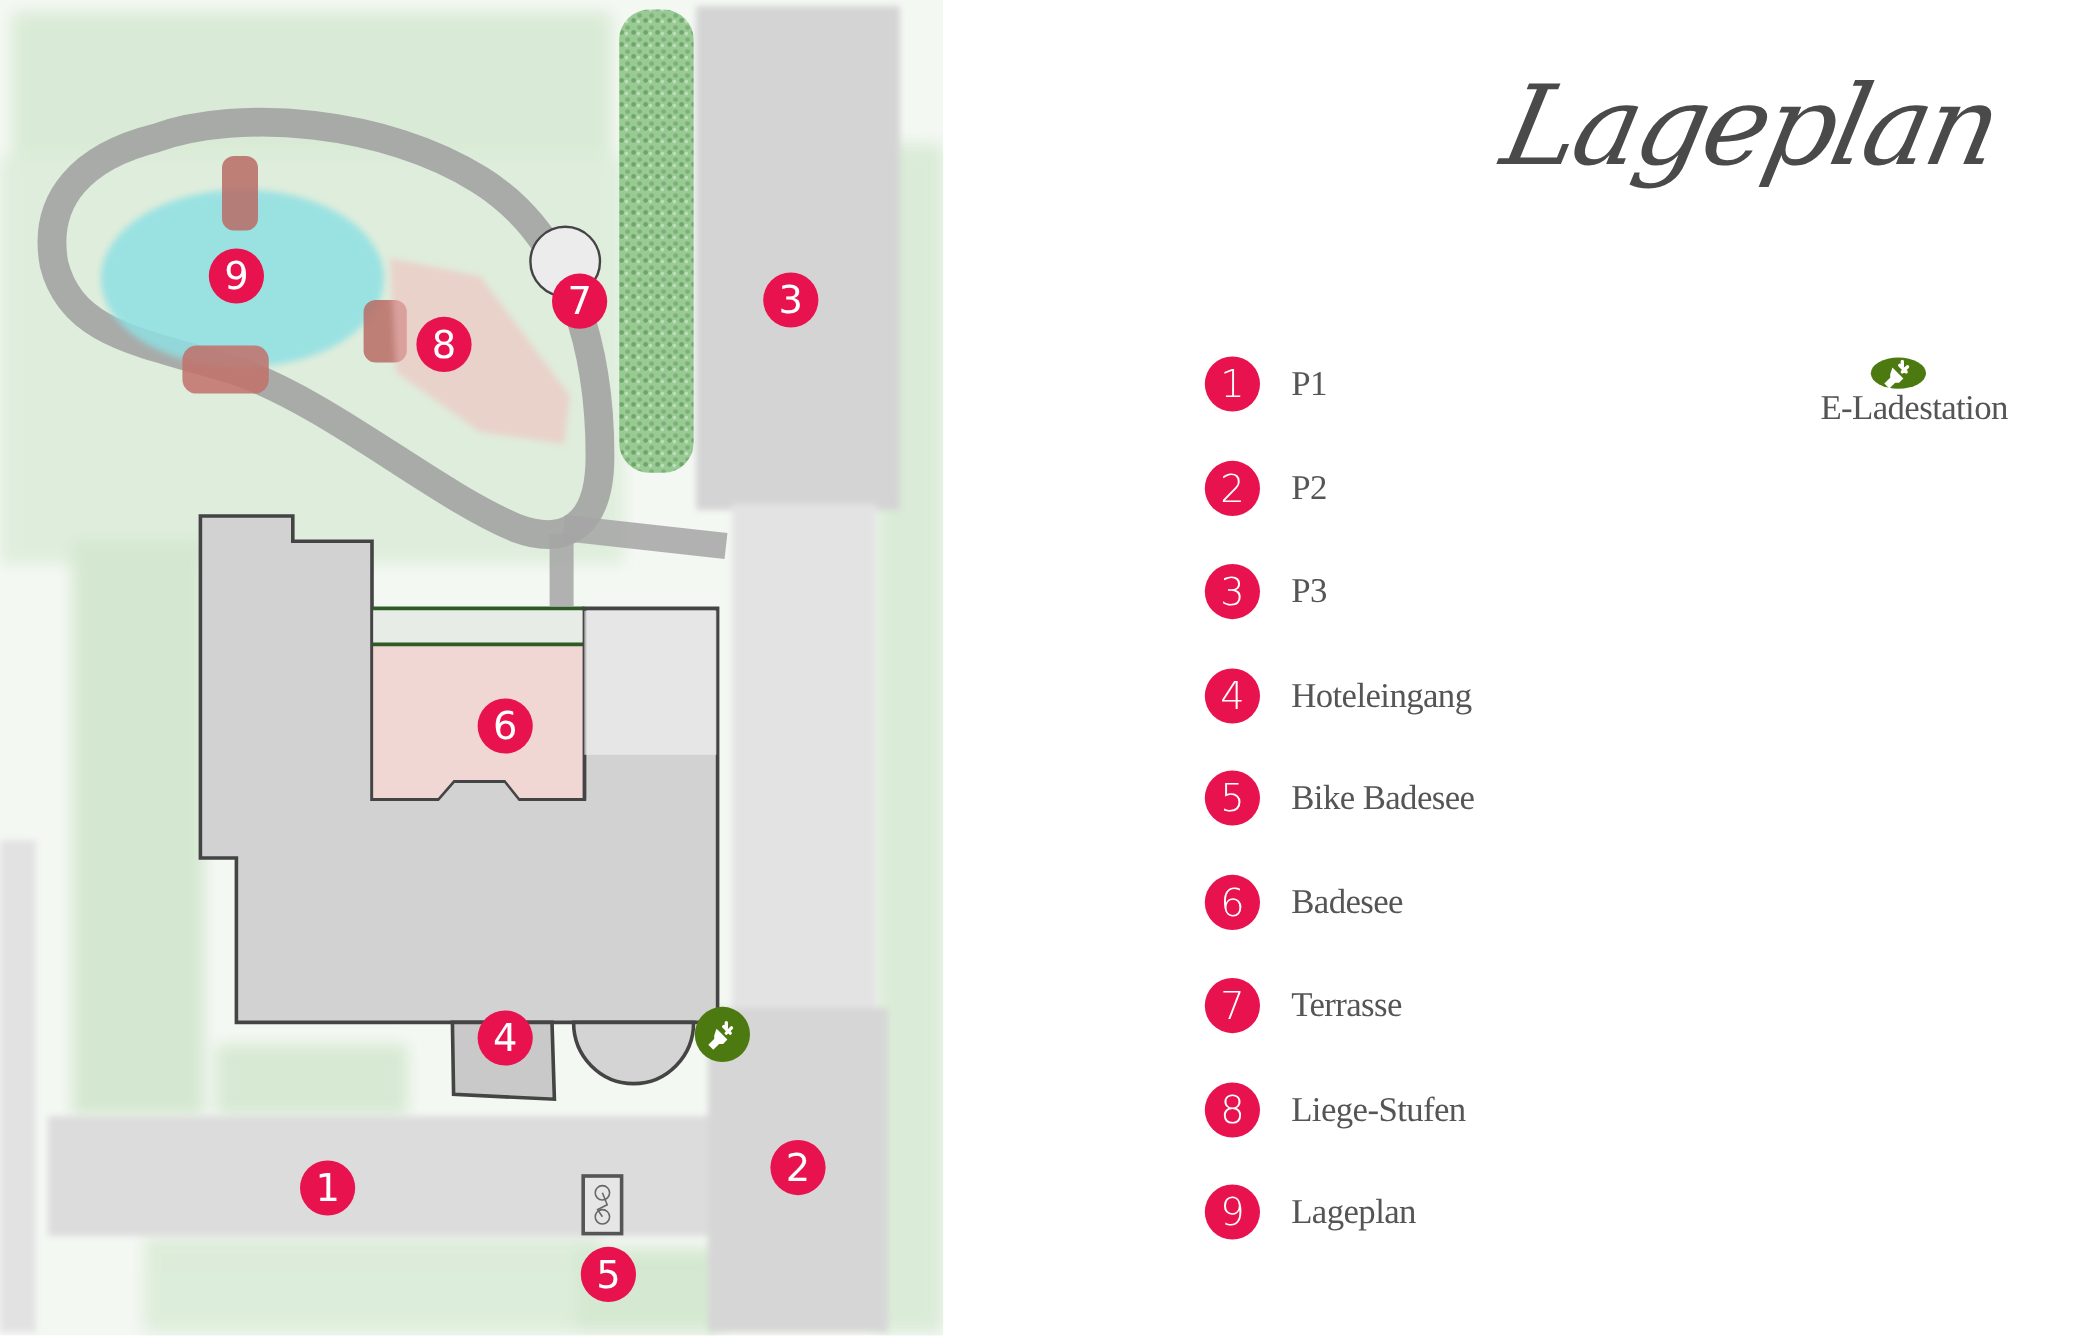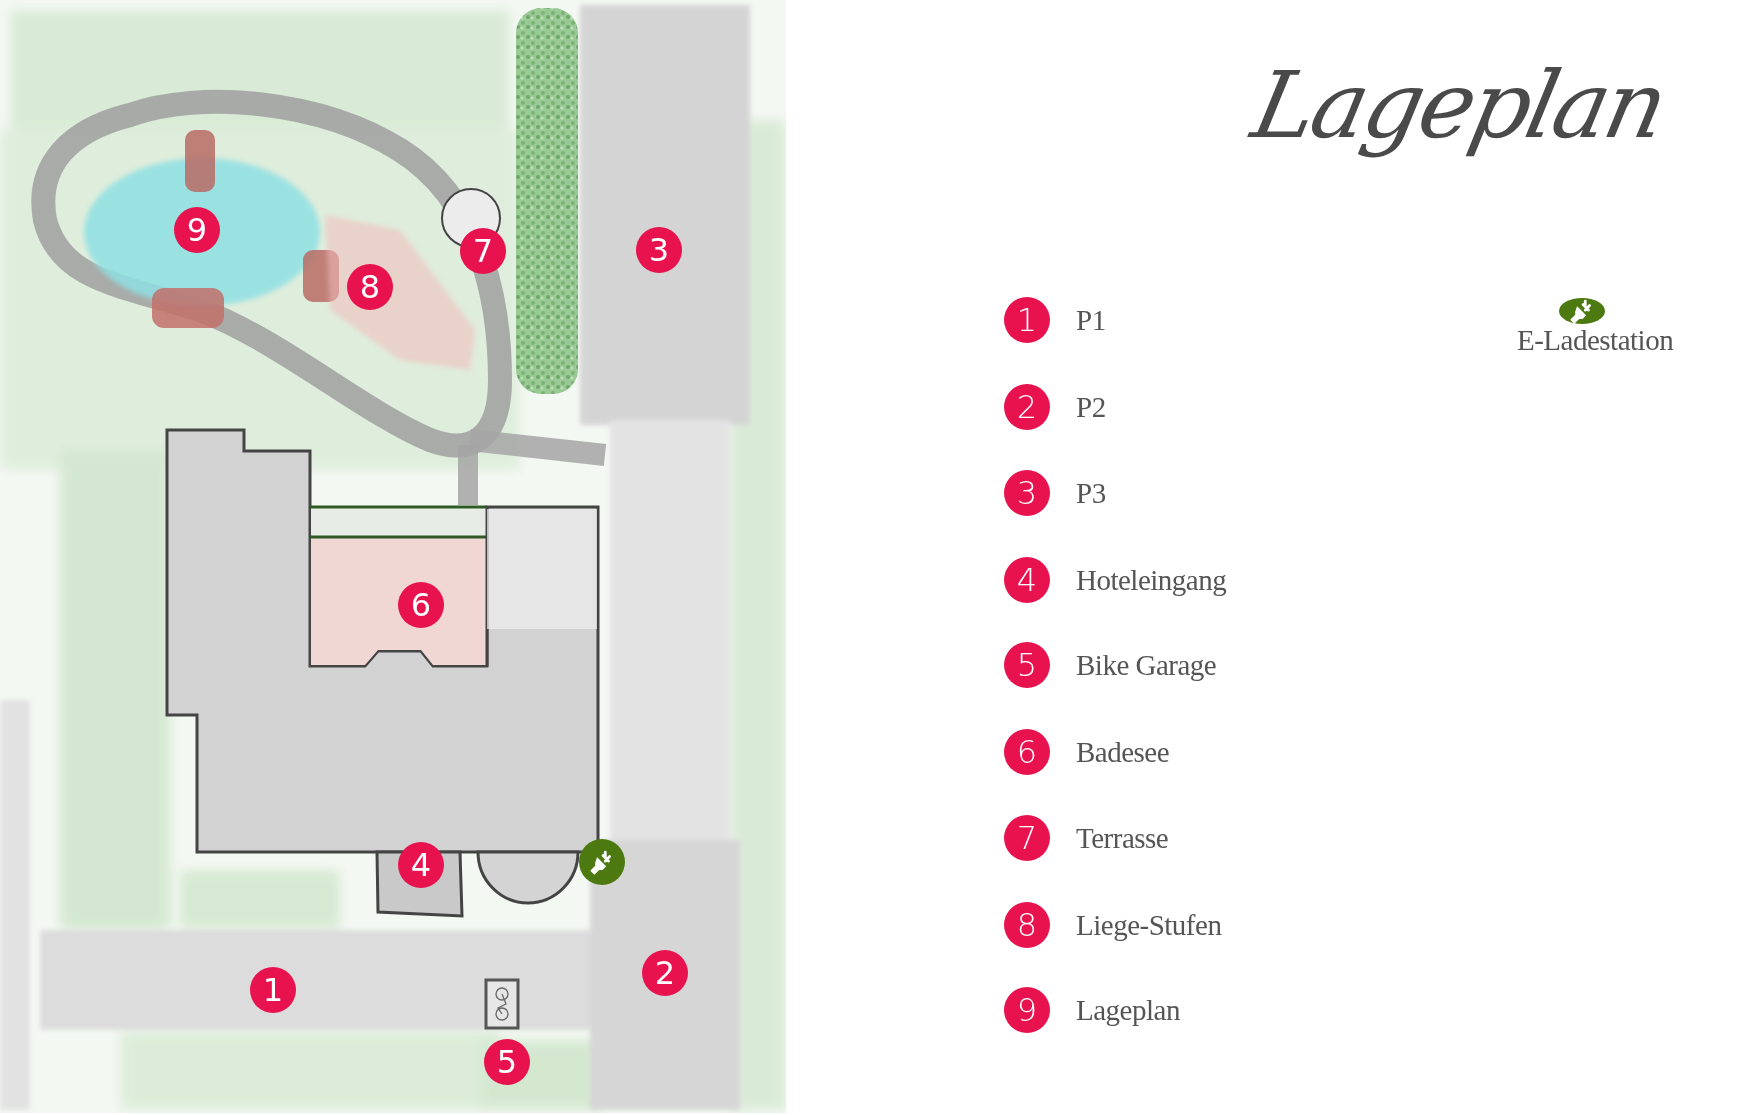--- a/index.html
+++ b/index.html
@@ -118,21 +118,21 @@
   <div class="legend-item" style="left:1004px;top:470px;">
     <span class="legend-marker">3</span>
     <span class="legend-label">P3</span>
   </div>
   <div class="legend-item" style="left:1004px;top:557px;">
     <span class="legend-marker">4</span>
     <span class="legend-label">Hoteleingang</span>
   </div>
   <div class="legend-item" style="left:1004px;top:642px;">
     <span class="legend-marker">5</span>
-    <span class="legend-label">Bike Garage</span>
+    <span class="legend-label">Bike Badesee</span>
   </div>
   <div class="legend-item" style="left:1004px;top:729px;">
     <span class="legend-marker">6</span>
     <span class="legend-label">Badesee</span>
   </div>
   <div class="legend-item" style="left:1004px;top:815px;">
     <span class="legend-marker">7</span>
     <span class="legend-label">Terrasse</span>
   </div>
   <div class="legend-item" style="left:1004px;top:902px;">

